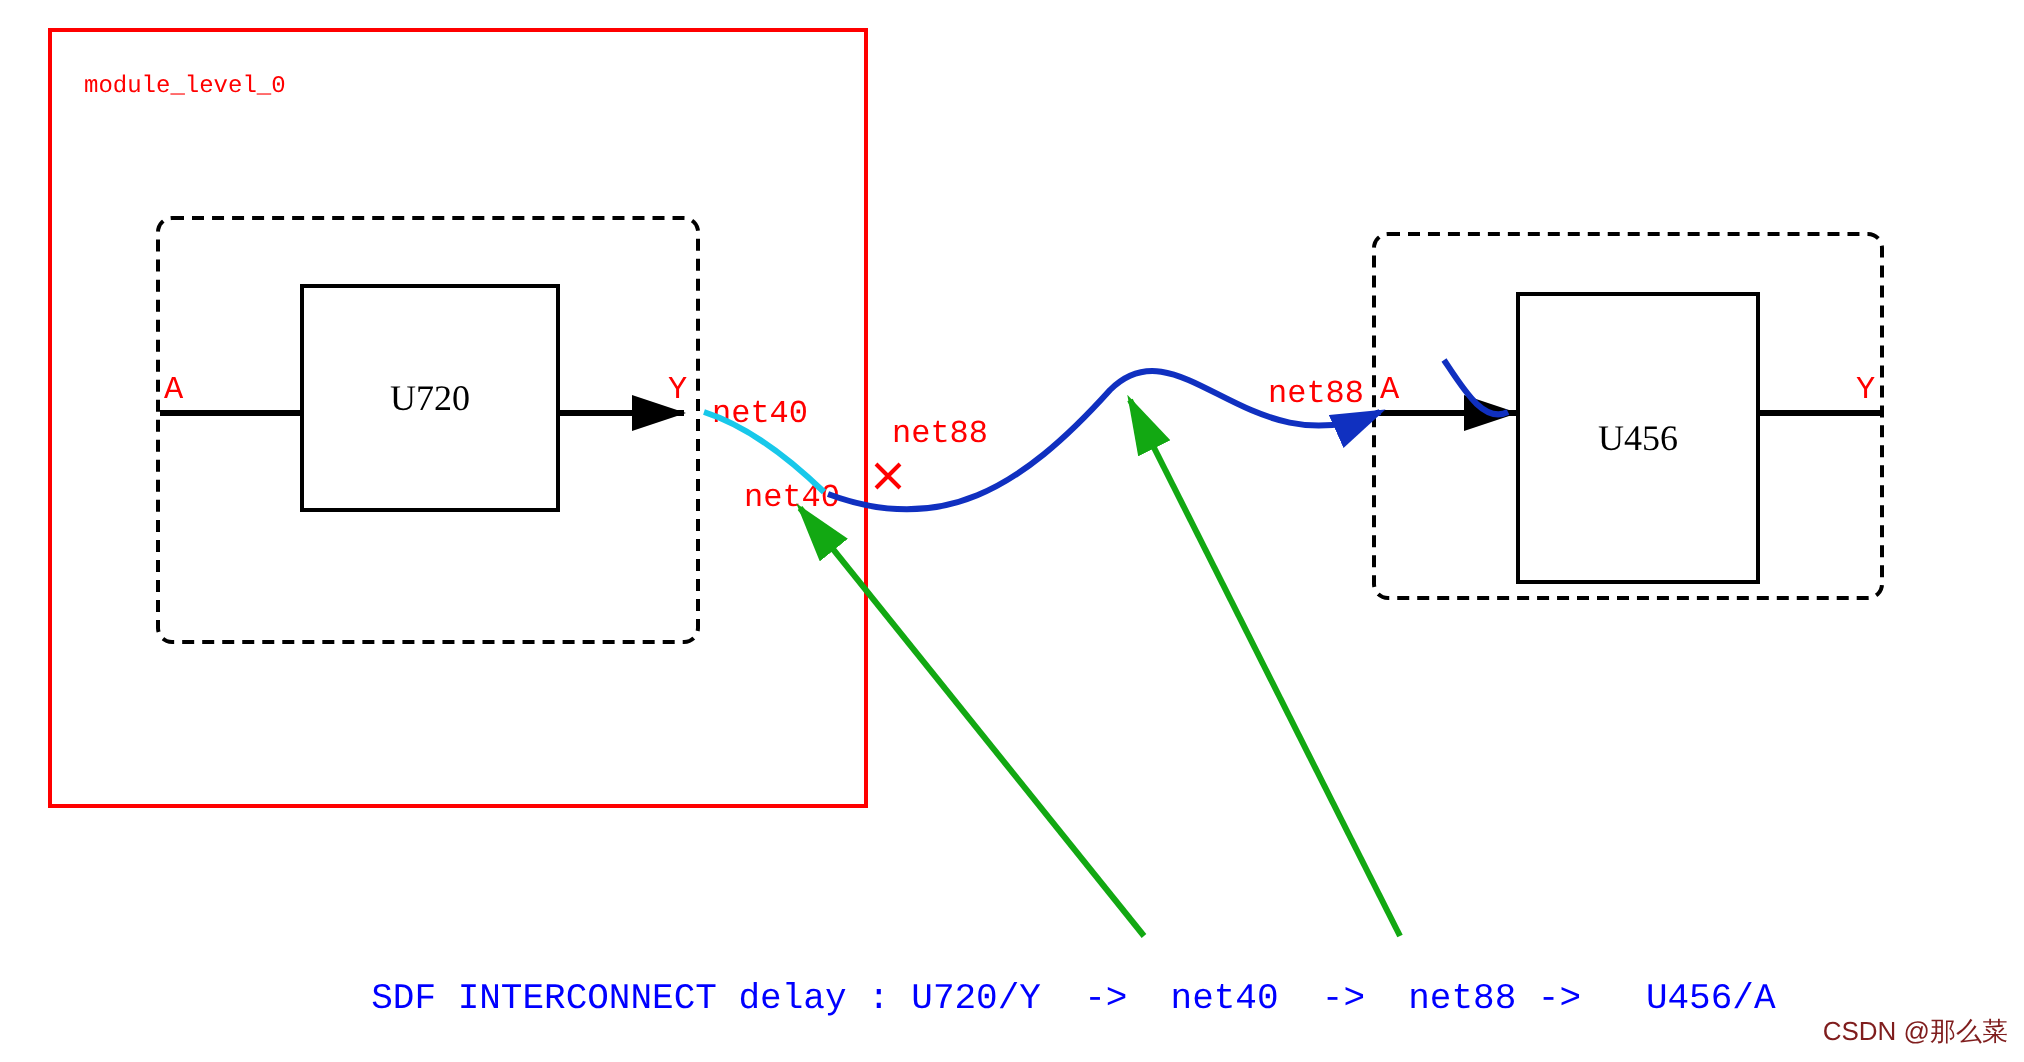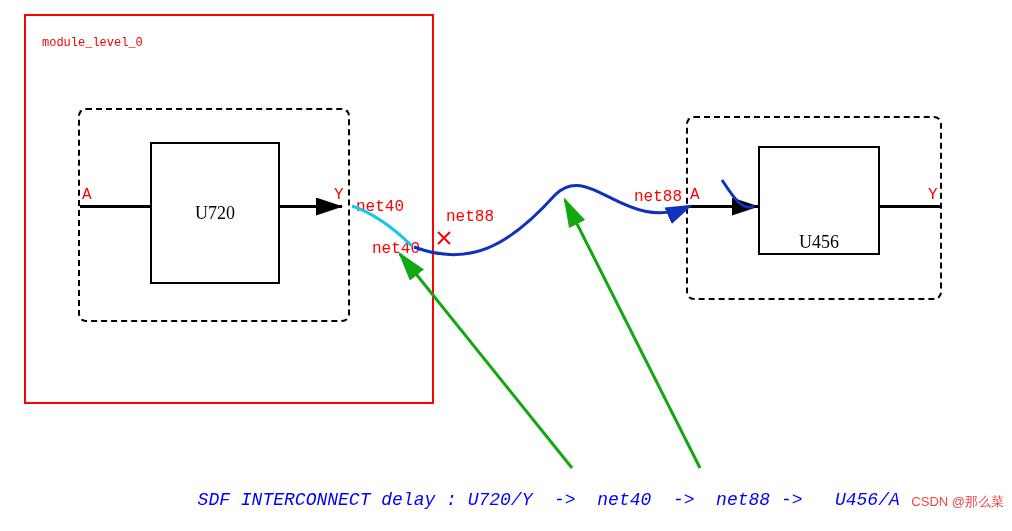--- a/index.html
+++ b/index.html
@@ -59,60 +59,60 @@
     .caption {
       position: absolute;
       color: #0000ff;
       font-size: 18px;
       font-family: 'Courier New', monospace;
       white-space: pre;
     }
     .watermark {
       position: absolute;
       right: 8px;
-      bottom: 20px;
-      color: #ef4444;
+      bottom: 6px;
+      color: #7f1d1d;
       font-size: 13px;
       font-family: sans-serif;
     }
     svg.overlay {
       position: absolute;
       top: 0;
       left: 0;
       width: 1012px;
       height: 531px;
       pointer-events: none;
     }
   </style>
 </head>
 <body>
 
 <div class="module-boundary" style="left:24px; top:14px; width:410px; height:390px;"></div>
 <div class="module-label" style="left:42px; top:36px;">module_level_0</div>
 
 <div class="dashed-box" style="left:78px; top:108px; width:272px; height:214px;"></div>
 
-<div class="solid-box" style="left:150px; top:142px; width:130px; height:142px;">
+<div class="solid-box" style="left:150px; top:142px; width:130px; height:114px;">
   <span class="cell-label">U720</span>
 </div>
 
 <div class="wire-black" style="left:80px; top:205px; width:70px;"></div>
 <div class="pin-label" style="left:82px; top:186px;">A</div>
 
 <div class="wire-black" style="left:280px; top:205px; width:62px;"></div>
 <div class="pin-label" style="left:334px; top:186px;">Y</div>
 
 <div class="net-label" style="left:356px; top:198px;">net40</div>
 <div class="net-label" style="left:372px; top:240px;">net40</div>
 <div class="net-label" style="left:446px; top:208px;">net88</div>
 <div class="net-label" style="left:634px; top:188px;">net88</div>
 
 <div class="dashed-box" style="left:686px; top:116px; width:256px; height:184px;"></div>
 
-<div class="solid-box" style="left:758px; top:146px; width:122px; height:109px;align-items:flex-end;">
+<div class="solid-box" style="left:758px; top:146px; width:122px; height:146px;">
   <span class="cell-label">U456</span>
 </div>
 
 <div class="wire-black" style="left:688px; top:205px; width:70px;"></div>
 <div class="pin-label" style="left:690px; top:186px;">A</div>
 
 <div class="wire-black" style="left:880px; top:205px; width:60px;"></div>
 <div class="pin-label" style="left:928px; top:186px;">Y</div>
 
 <svg class="overlay" viewBox="0 0 1012 531">
@@ -137,19 +137,19 @@
 
   <path d="M414,247 C470,268 510,245 555,195 C590,160 625,235 690,206" stroke="#1030c0" stroke-width="3" fill="none" marker-end="url(#arrBlue)"></path>
 
   <path d="M722,180 C732,195 742,212 754,206" stroke="#1030c0" stroke-width="3" fill="none"></path>
 
   <line x1="572" y1="468" x2="400" y2="254" stroke="#12a812" stroke-width="3" marker-end="url(#arrGreen)"></line>
 
   <line x1="700" y1="468" x2="565" y2="200" stroke="#12a812" stroke-width="3" marker-end="url(#arrGreen)"></line>
 </svg>
 
-<div class="caption" style="left:176px; top:470px;font-style:italic;">
+<div class="caption" style="left:164px; top:470px;">
   <span>SDF INTERCONNECT delay : </span><span>U720/Y</span><span>  -&gt;  </span><span>net40</span><span>  -&gt;  </span><span>net88</span><span> -&gt;   </span><span>U456/A</span>
 </div>
 
 <div style="position:absolute; left:325px; top:203px; width:6px; height:6px; background:#000; border-radius:50%;"></div>
 
 <div class="watermark">CSDN @那么菜</div>
 
 </body></html>

